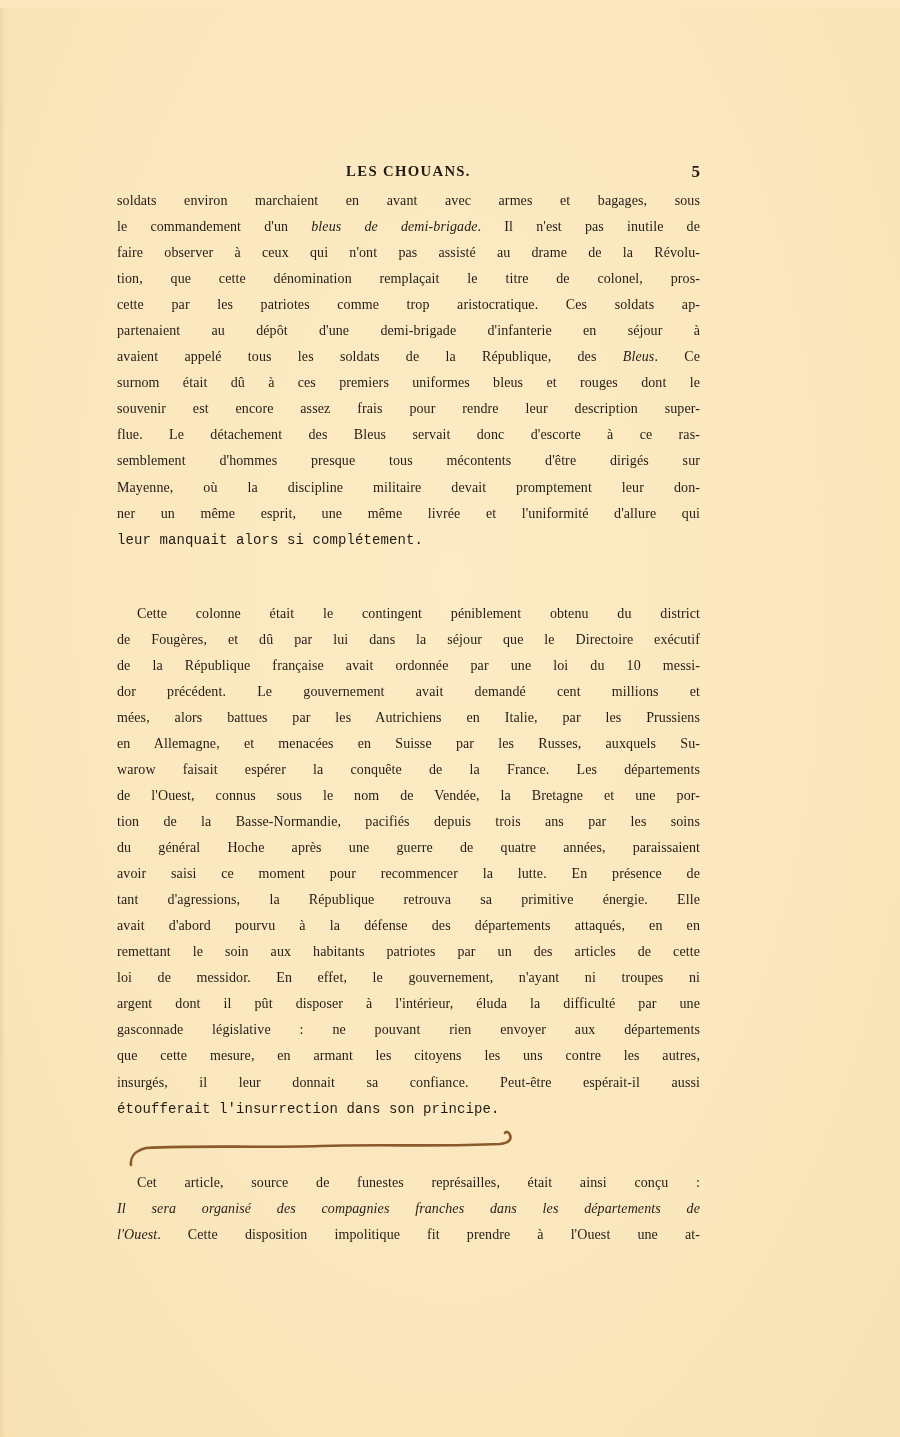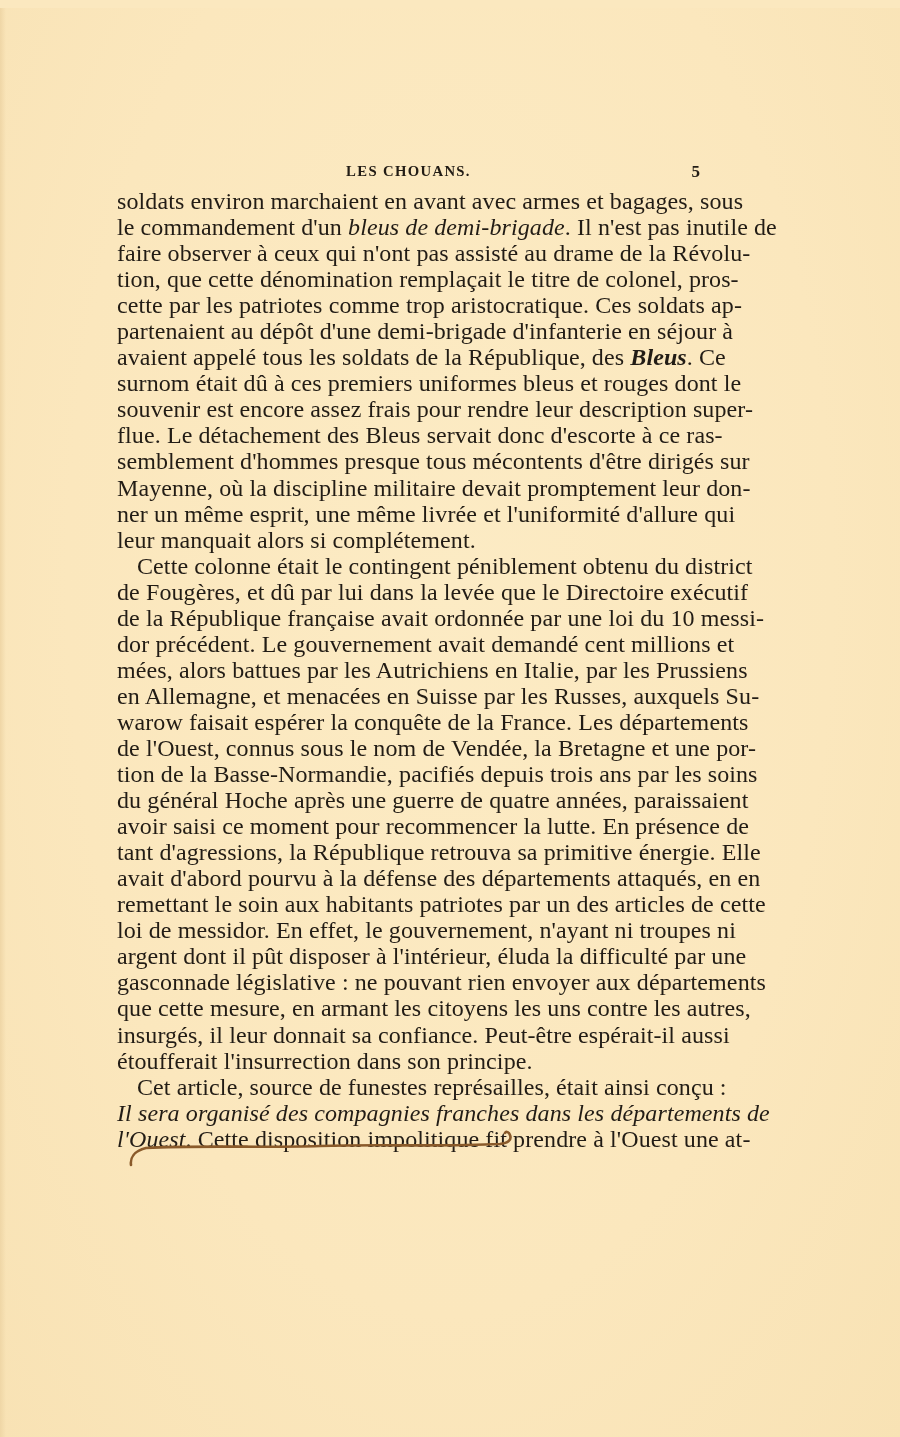--- a/index.html
+++ b/index.html
@@ -29,30 +29,30 @@
     }
     .page-number {
       position: absolute; right: 0; top: 0;
       font-size: 17px; font-weight: bold;
     }
     .text-block {
       position: absolute; top: 180px; left: 117px; width: 583px;
     }
     .line {
       height: 26.05px; line-height: 26px;
-      font-size: 24px;
+      font-size: 14px;
       white-space: nowrap;
       text-align: justify;
       text-align-last: justify;
       letter-spacing: 0.1px;
     }
-    .line.last { text-align-last: left; }
-    .line.indent { padding-left: 20px; }
+    .line.last { text-align-last: left; font-family: Liberation Mono, monospace; }
+    .line.indent { padding-left: 20px; margin-top: 48px; }
     .line i { font-style: italic; }
-    .line b { font-style: italic; font-weight: bold; }
+    .line b { font-style: italic; font-weight: normal; }
     .annotation {
       position: absolute; left: 0; top: 0; width: 900px; height: 1437px;
       pointer-events: none;
     }
   </style>
 </head>
 <body style="color: rgb(34, 28, 21);">
 
 <div class="page">
   <div class="edge-left"></div>
@@ -71,21 +71,21 @@
       <div class="line"><span>partenaient au dépôt d'une demi-brigade d'infanterie en séjour à</span></div>
       <div class="line"><span>avaient appelé tous les soldats de la République, des </span><b>Bleus</b><span>. Ce</span></div>
       <div class="line"><span>surnom était dû à ces premiers uniformes bleus et rouges dont le</span></div>
       <div class="line"><span>souvenir est encore assez frais pour rendre leur description super-</span></div>
       <div class="line"><span>flue. Le détachement des Bleus servait donc d'escorte à ce ras-</span></div>
       <div class="line"><span>semblement d'hommes presque tous mécontents d'être dirigés sur</span></div>
       <div class="line"><span>Mayenne, où la discipline militaire devait promptement leur don-</span></div>
       <div class="line"><span>ner un même esprit, une même livrée et l'uniformité d'allure qui</span></div>
       <div class="line last"><span>leur manquait alors si complétement.</span></div>
       <div class="line indent"><span>Cette colonne était le contingent péniblement obtenu du district</span></div>
-      <div class="line"><span>de Fougères, et dû par lui dans la levée que le Directoire exécutif</span></div>
+      <div class="line"><span>de Fougères, et dû par lui dans la séjour que le Directoire exécutif</span></div>
       <div class="line"><span>de la République française avait ordonnée par une loi du 10 messi-</span></div>
       <div class="line"><span>dor précédent. Le gouvernement avait demandé cent millions et</span></div>
       <div class="line"><span>mées, alors battues par les Autrichiens en Italie, par les Prussiens</span></div>
       <div class="line"><span>en Allemagne, et menacées en Suisse par les Russes, auxquels Su-</span></div>
       <div class="line"><span>warow faisait espérer la conquête de la France. Les départements</span></div>
       <div class="line"><span>de l'Ouest, connus sous le nom de Vendée, la Bretagne et une por-</span></div>
       <div class="line"><span>tion de la Basse-Normandie, pacifiés depuis trois ans par les soins</span></div>
       <div class="line"><span>du général Hoche après une guerre de quatre années, paraissaient</span></div>
       <div class="line"><span>avoir saisi ce moment pour recommencer la lutte. En présence de</span></div>
       <div class="line"><span>tant d'agressions, la République retrouva sa primitive énergie. Elle</span></div>

